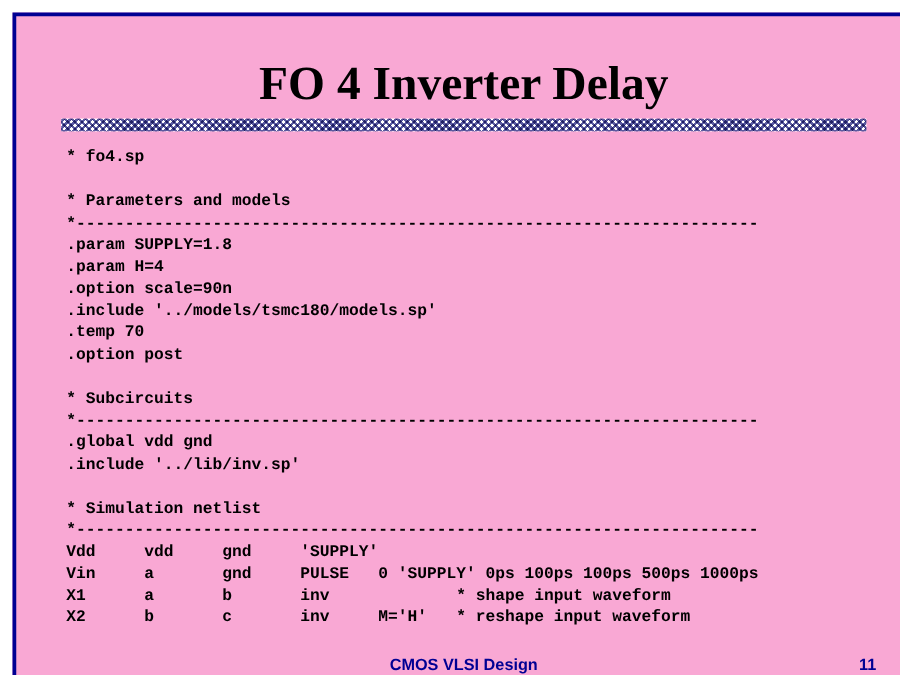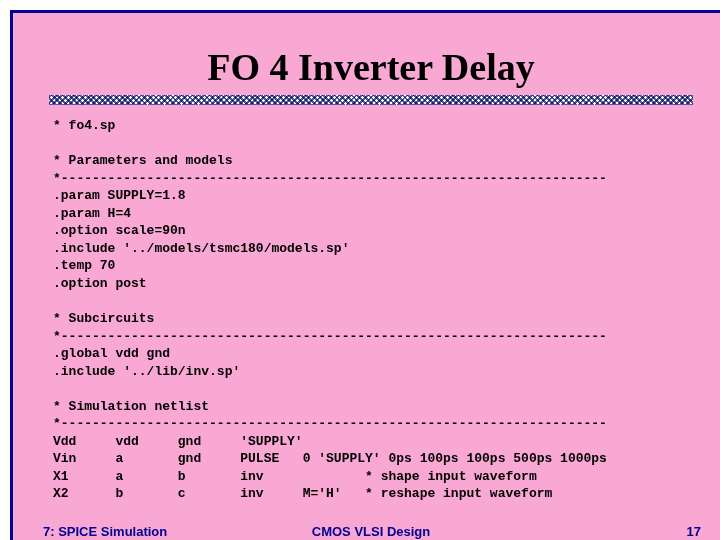--- a/index.html
+++ b/index.html
@@ -34,17 +34,16 @@
 .global vdd gnd
 .include '../lib/inv.sp'
 
 * Simulation netlist
 *----------------------------------------------------------------------
 Vdd     vdd     gnd     'SUPPLY'
 Vin     a       gnd     PULSE   0 'SUPPLY' 0ps 100ps 100ps 500ps 1000ps
 X1      a       b       inv             * shape input waveform
 X2      b       c       inv     M='H'   * reshape input waveform</div>
 <div class="footer">
-<span class="fl">7: SPICE Simulation</span>
 <span class="fc">CMOS VLSI Design</span>
-<span class="fr">17</span>
+<span class="fr">11</span>
 </div>
 </div>
 
 </body></html>

